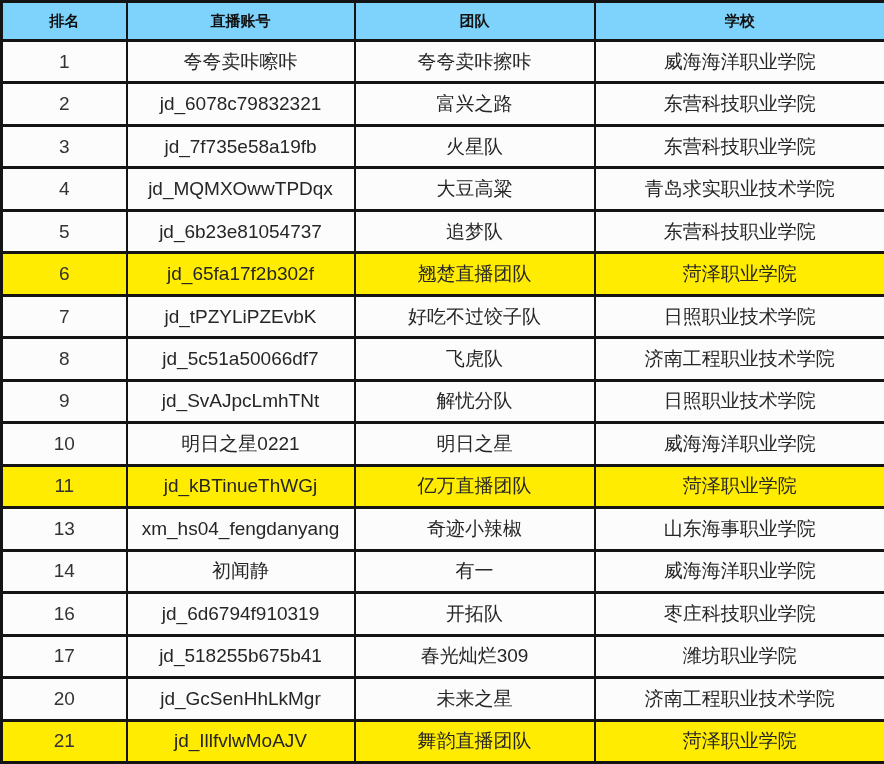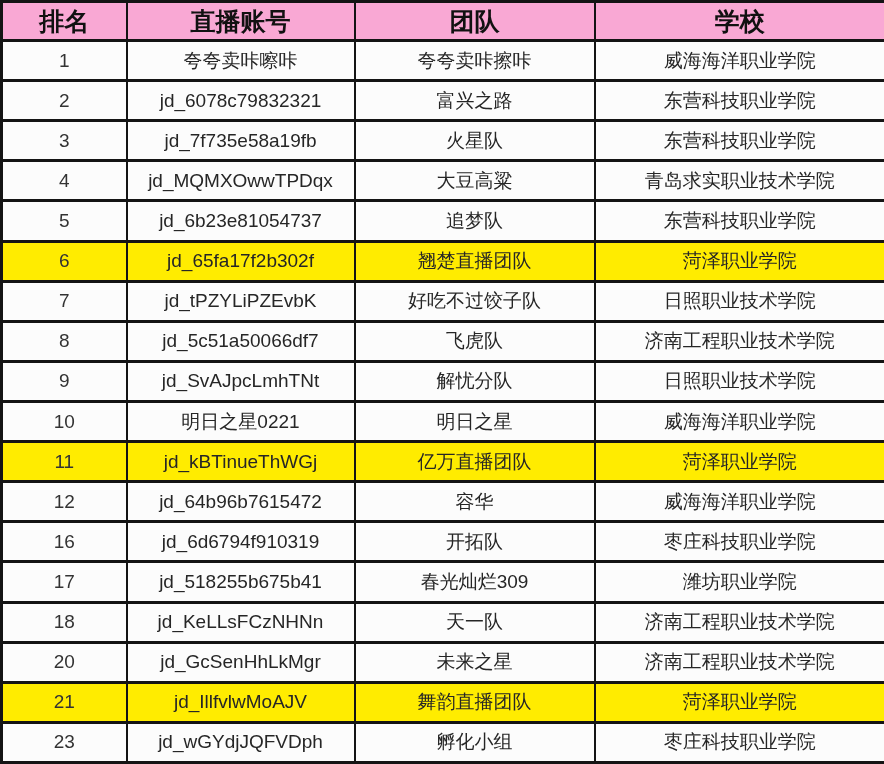--- a/index.html
+++ b/index.html
@@ -20,22 +20,22 @@
     border: 2px solid #141414;
     border-top-width: 3px;
     border-bottom-width: 3px;
     text-align: center;
     vertical-align: middle;
     overflow: hidden;
     white-space: nowrap;
     padding: 0 2px;
   }
   .ranking-table th {
-    background: #f9a8d4;
-    font-size: 25px;
+    background: #7dd3fc;
+    font-size: 15px;
     font-weight: bold;
     color: #111111;
     height: 36px;
   }
   .ranking-table td {
     background: #fcfcfc;
     font-size: 19px;
     color: #262626;
   }
   .ranking-table td.rank-cell {
@@ -125,55 +125,49 @@
         <td>明日之星</td>
         <td>威海海洋职业学院</td>
       </tr>
       <tr class="hl">
         <td class="rank-cell">11</td>
         <td>jd_kBTinueThWGj</td>
         <td>亿万直播团队</td>
         <td>菏泽职业学院</td>
       </tr>
       <tr>
-        <td class="rank-cell">12</td>
-        <td>jd_64b96b7615472</td>
-        <td>容华</td>
+        <td class="rank-cell">13</td>
+        <td>xm_hs04_fengdanyang</td>
+        <td>奇迹小辣椒</td>
+        <td>山东海事职业学院</td>
+      </tr>
+      <tr>
+        <td class="rank-cell">14</td>
+        <td>初闻静</td>
+        <td>有一</td>
         <td>威海海洋职业学院</td>
       </tr>
       <tr>
         <td class="rank-cell">16</td>
         <td>jd_6d6794f910319</td>
         <td>开拓队</td>
         <td>枣庄科技职业学院</td>
       </tr>
       <tr>
         <td class="rank-cell">17</td>
         <td>jd_518255b675b41</td>
         <td>春光灿烂309</td>
         <td>潍坊职业学院</td>
       </tr>
       <tr>
-        <td class="rank-cell">18</td>
-        <td>jd_KeLLsFCzNHNn</td>
-        <td>天一队</td>
-        <td>济南工程职业技术学院</td>
-      </tr>
-      <tr>
         <td class="rank-cell">20</td>
         <td>jd_GcSenHhLkMgr</td>
         <td>未来之星</td>
         <td>济南工程职业技术学院</td>
       </tr>
       <tr class="hl">
         <td class="rank-cell">21</td>
         <td>jd_IllfvlwMoAJV</td>
         <td>舞韵直播团队</td>
         <td>菏泽职业学院</td>
       </tr>
-      <tr>
-        <td class="rank-cell">23</td>
-        <td>jd_wGYdjJQFVDph</td>
-        <td>孵化小组</td>
-        <td>枣庄科技职业学院</td>
-      </tr>
     </tbody>
 </table>
 
 </body></html>

